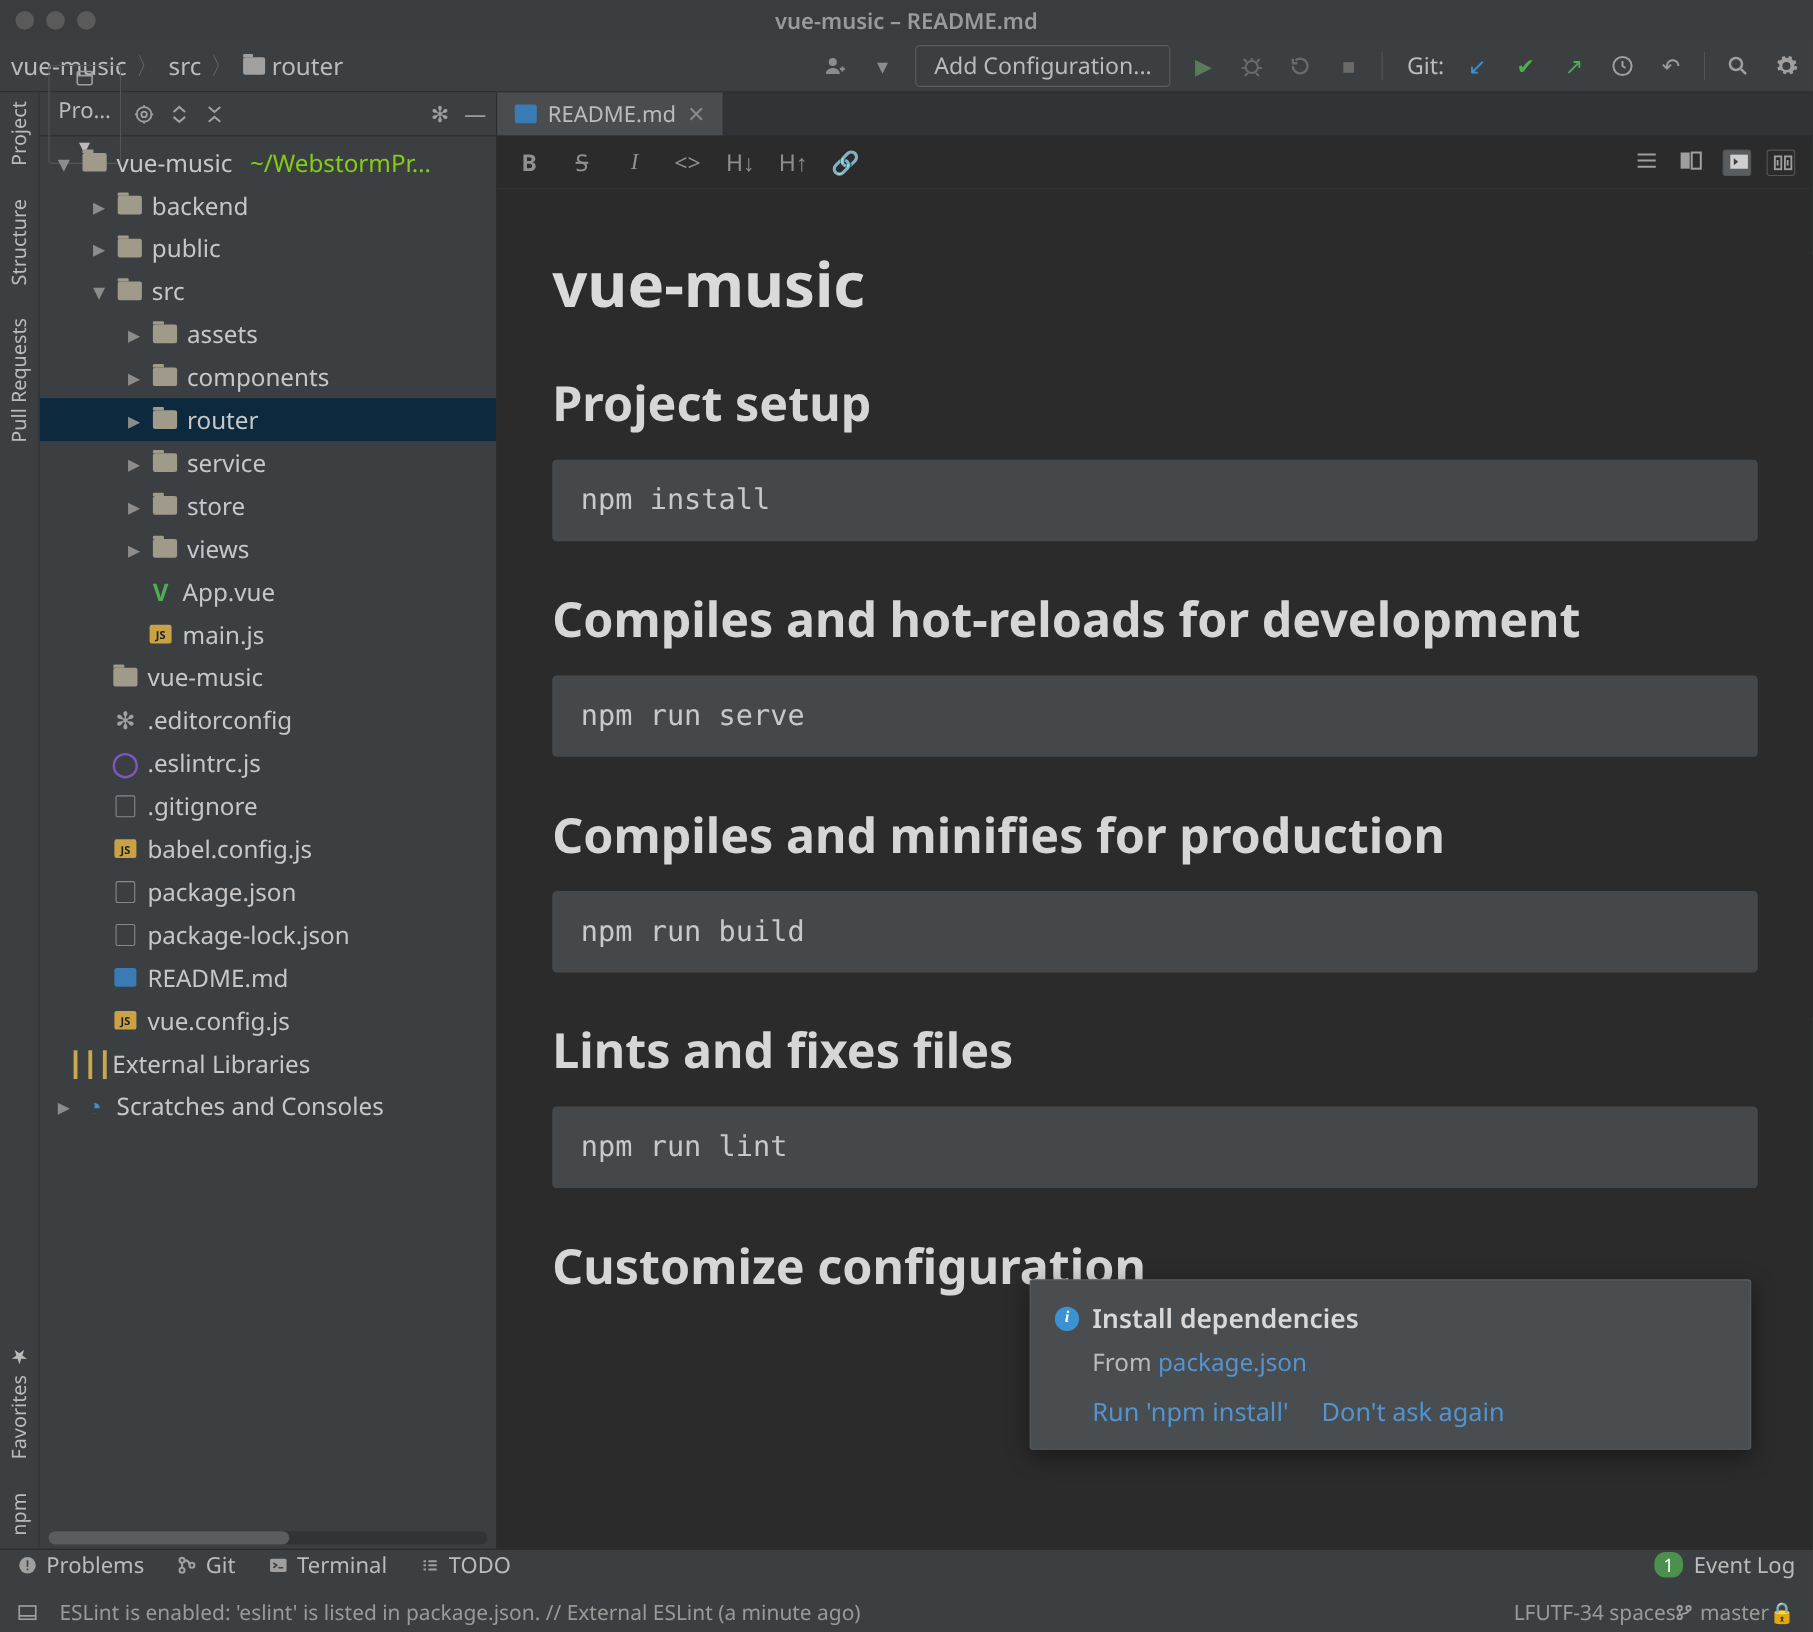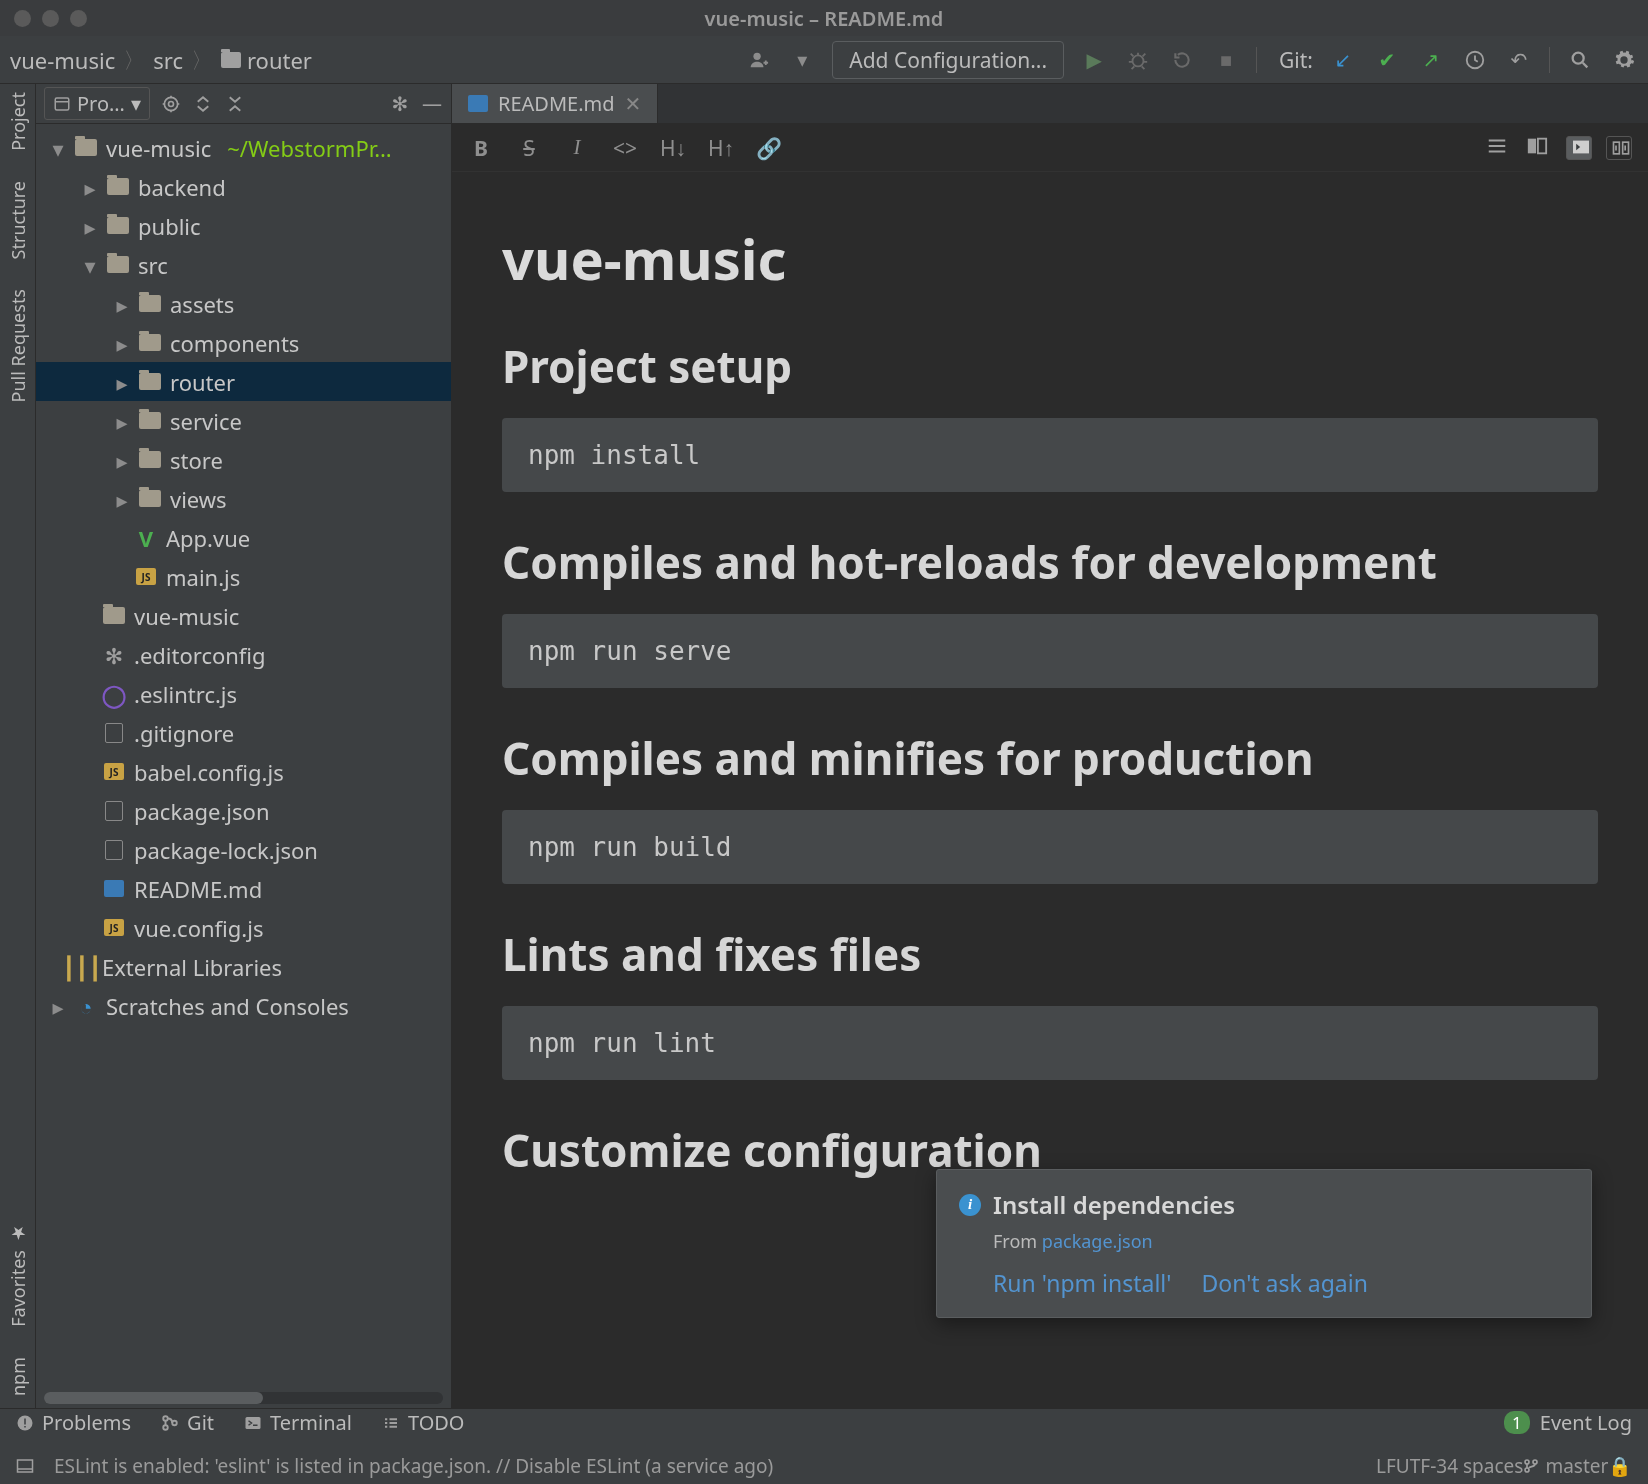--- a/index.html
+++ b/index.html
@@ -45,21 +45,21 @@
   
   .split { flex:1; display:flex; min-height:0; }
 
   
   .vstrip { width:36px; background: var(--bg-darker); border-right:1px solid #2b2b2b; display:flex; flex-direction:column; align-items:center; padding-top:8px; gap:30px; }
   .vlabel { writing-mode: vertical-rl; transform: rotate(180deg); font-size:18px; color:var(--text); display:flex; align-items:center; gap:6px; cursor:pointer; }
 
   
   .project { width:416px; background: var(--bg-darker); border-right:1px solid #2b2b2b; display:flex; flex-direction:column; min-height:0; }
   .proj-header { height:40px; display:flex; align-items:center; gap:10px; padding:0 8px; border-bottom:1px solid #2b2b2b; }
-  .proj-header .title-box { display:flex; align-items:center; gap:6px; border:1px solid #555; padding:2px 8px; border-radius:3px; }
+  .proj-header .title-box { display:flex; align-items:center; gap:6px; border:1px solid #555; padding:2px 8px; border-radius:3px;flex-direction:column; }
   .proj-header .ic { width:22px; height:22px; display:inline-flex; align-items:center; justify-content:center; color:#9f9f9f; }
   .tree { flex:1; overflow:auto; padding:4px 0; font-size:22px; }
   .node { display:flex; align-items:center; gap:8px; height:39px; padding-left:10px; white-space:nowrap; cursor:pointer; color:#c7c7c7; }
   .node .arrow { width:16px; display:inline-flex; justify-content:center; color:#8c8c8c; }
   .node .icon { width:24px; height:20px; display:inline-flex; align-items:center; justify-content:center; }
   .node.sel { background: var(--selection); }
   .node .label { }
   .node .hint { color:#84cc16; margin-left:8px; }
   .folder{background:#a09a8b;width:22px;height:17px;border-radius:2px;position:relative;}
   .folder::before{content:'';position:absolute;top:-3px;left:0;width:10px;height:3px;background:#a09a8b;border-radius:1px 1px 0 0;}
@@ -84,21 +84,21 @@
 
   .md { flex:1; overflow:auto; padding:30px 50px; color:#d0d0d0; min-height:0;}
   .md h1 { font-size:56px; font-weight:700; margin:18px 0 40px; color:#dadada; }
   .md h2 { font-size:44px; font-weight:700; margin:40px 0 22px; color:#d6d6d6; }
   .md pre { background: var(--code-bg); padding:22px 26px; border-radius:4px; font-family: ui-monospace, Menlo, monospace; font-size:26px; color:#c8c8c8; margin-bottom:14px; font-weight:500;}
 
   
   .popup { position:absolute; right:56px; bottom:90px; width:656px; background:#4a4d4f; border:1px solid #5a5d5f; padding:18px 22px; border-radius:3px; box-shadow:0 6px 20px rgba(0,0,0,.4);}
   .popup .p-title { font-size:24px; font-weight:600; color:#d8d8d8; display:flex; align-items:center; gap:12px;}
   .popup .info-ic{width:22px;height:22px;border-radius:50%;background:#3a92d0;color:#fff;display:inline-flex;align-items:center;justify-content:center;font-style:italic;font-family:serif;font-size:15px;}
-  .popup .p-sub  { margin:8px 0 14px 34px; font-size:18px; color:#bbb; }
+  .popup .p-sub  { margin:8px 0 14px 34px; font-size:22px; color:#bbb; }
   .popup .p-sub a { color: var(--link); text-decoration:none;}
   .popup .p-actions { margin-left:34px; display:flex; gap:30px; font-size:23px; }
   .popup .p-actions a { color: var(--link); text-decoration:none; cursor:pointer;}
 
   
   .status1 { height:40px; background: var(--bg-darker); border-top:1px solid #2b2b2b; display:flex; align-items:flex-start; gap:30px; padding:0 16px; font-size:20px; color:var(--text);}
   .status1 .item{display:flex;align-items:center;gap:8px;cursor:pointer;}
   .status1 .right{margin-left:auto;display:flex;align-items:center;gap:10px;}
   .badge{background:#4d8f4d;color:#fff;border-radius:10px;padding:0 8px;font-size:17px;}
   .status2 { height:36px; background: var(--bg-darker); display:flex; align-items:center; gap:20px; padding:0 16px; font-size:19px; color:#9a9a9a; }
@@ -503,21 +503,21 @@
   </span>
 </div>
 
 <div class="status2">
   <span>
       <svg width="18" height="16" viewBox="0 0 24 20" fill="none" stroke="#9f9f9f" stroke-width="2">
         <rect x="2" y="2" width="20" height="16"></rect>
         <path d="M2 14h20"></path>
       </svg>
     </span>
-  <span>ESLint is enabled: 'eslint' is listed in package.json. // Disable ESLint (a service ago)</span>
+  <span>ESLint is enabled: 'eslint' is listed in package.json. // External ESLint (a minute ago)</span>
   <span class="right">
     <span>LF</span>
     <span>UTF-3</span>
     <span>4 spaces</span>
     <span style="display:flex;align-items:center;gap:6px">
       <svg width="16" height="16" viewBox="0 0 24 24" fill="none" stroke="#9f9f9f" stroke-width="2.5">
           <circle cx="6" cy="6" r="3"></circle>
           <circle cx="6" cy="18" r="3"></circle>
           <circle cx="18" cy="6" r="3"></circle>
           <path d="M6 9v6M18 9c0 5-8 3-9 6"></path>

